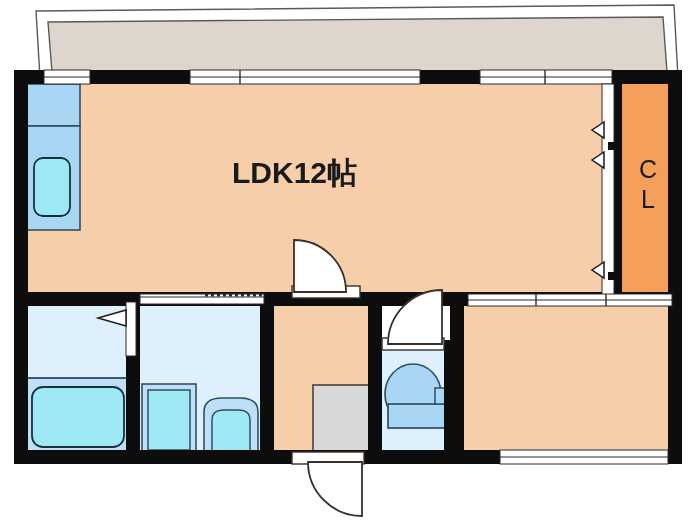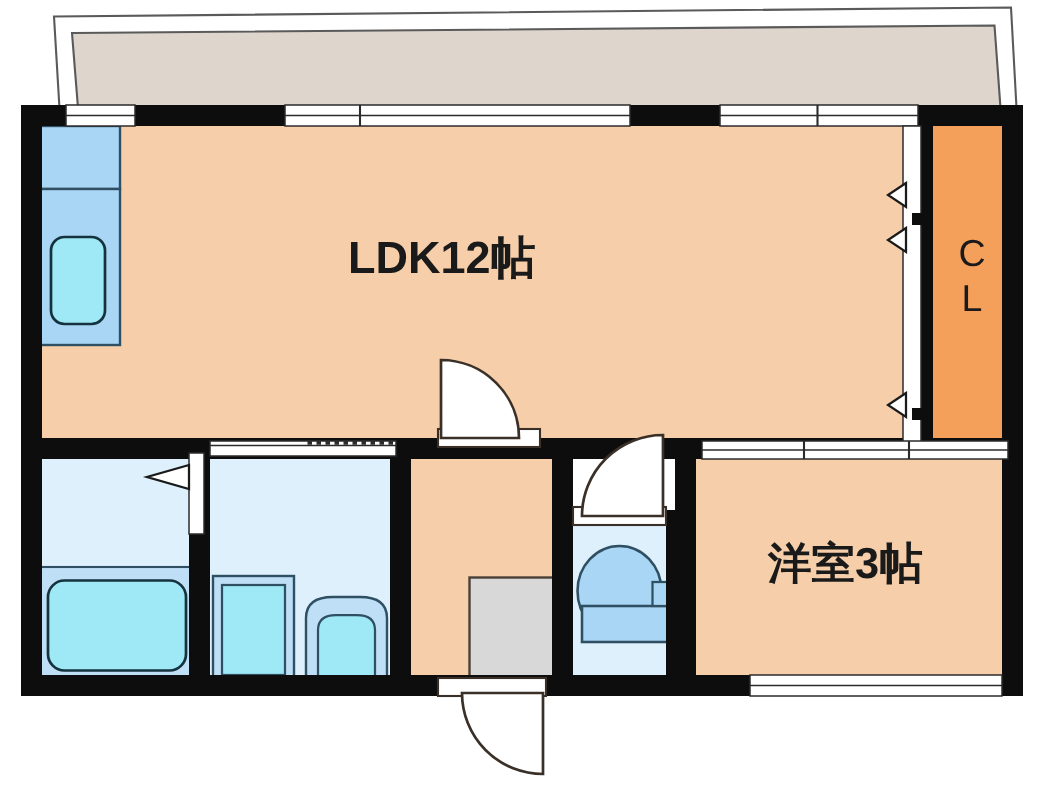--- a/index.html
+++ b/index.html
@@ -203,20 +203,19 @@
 
     <g>
       <rect x="500" y="450" width="168" height="14" fill="#ffffff" stroke="#2b2b2b" stroke-width="1"></rect>
       <line x1="500" y1="457" x2="668" y2="457" stroke="#2b2b2b" stroke-width="1"></line>
     </g>
 
   </svg>
 
   <div class="room-label" id="label-ldk">LDK12帖</div>
 
-  <div class="room-label" id="label-washitsu">洋室3帖</div>
 
   <div class="room-label" id="label-cl">
     <span>C</span>
     <span>L</span>
   </div>
 
 </div>
 
 </body></html>

